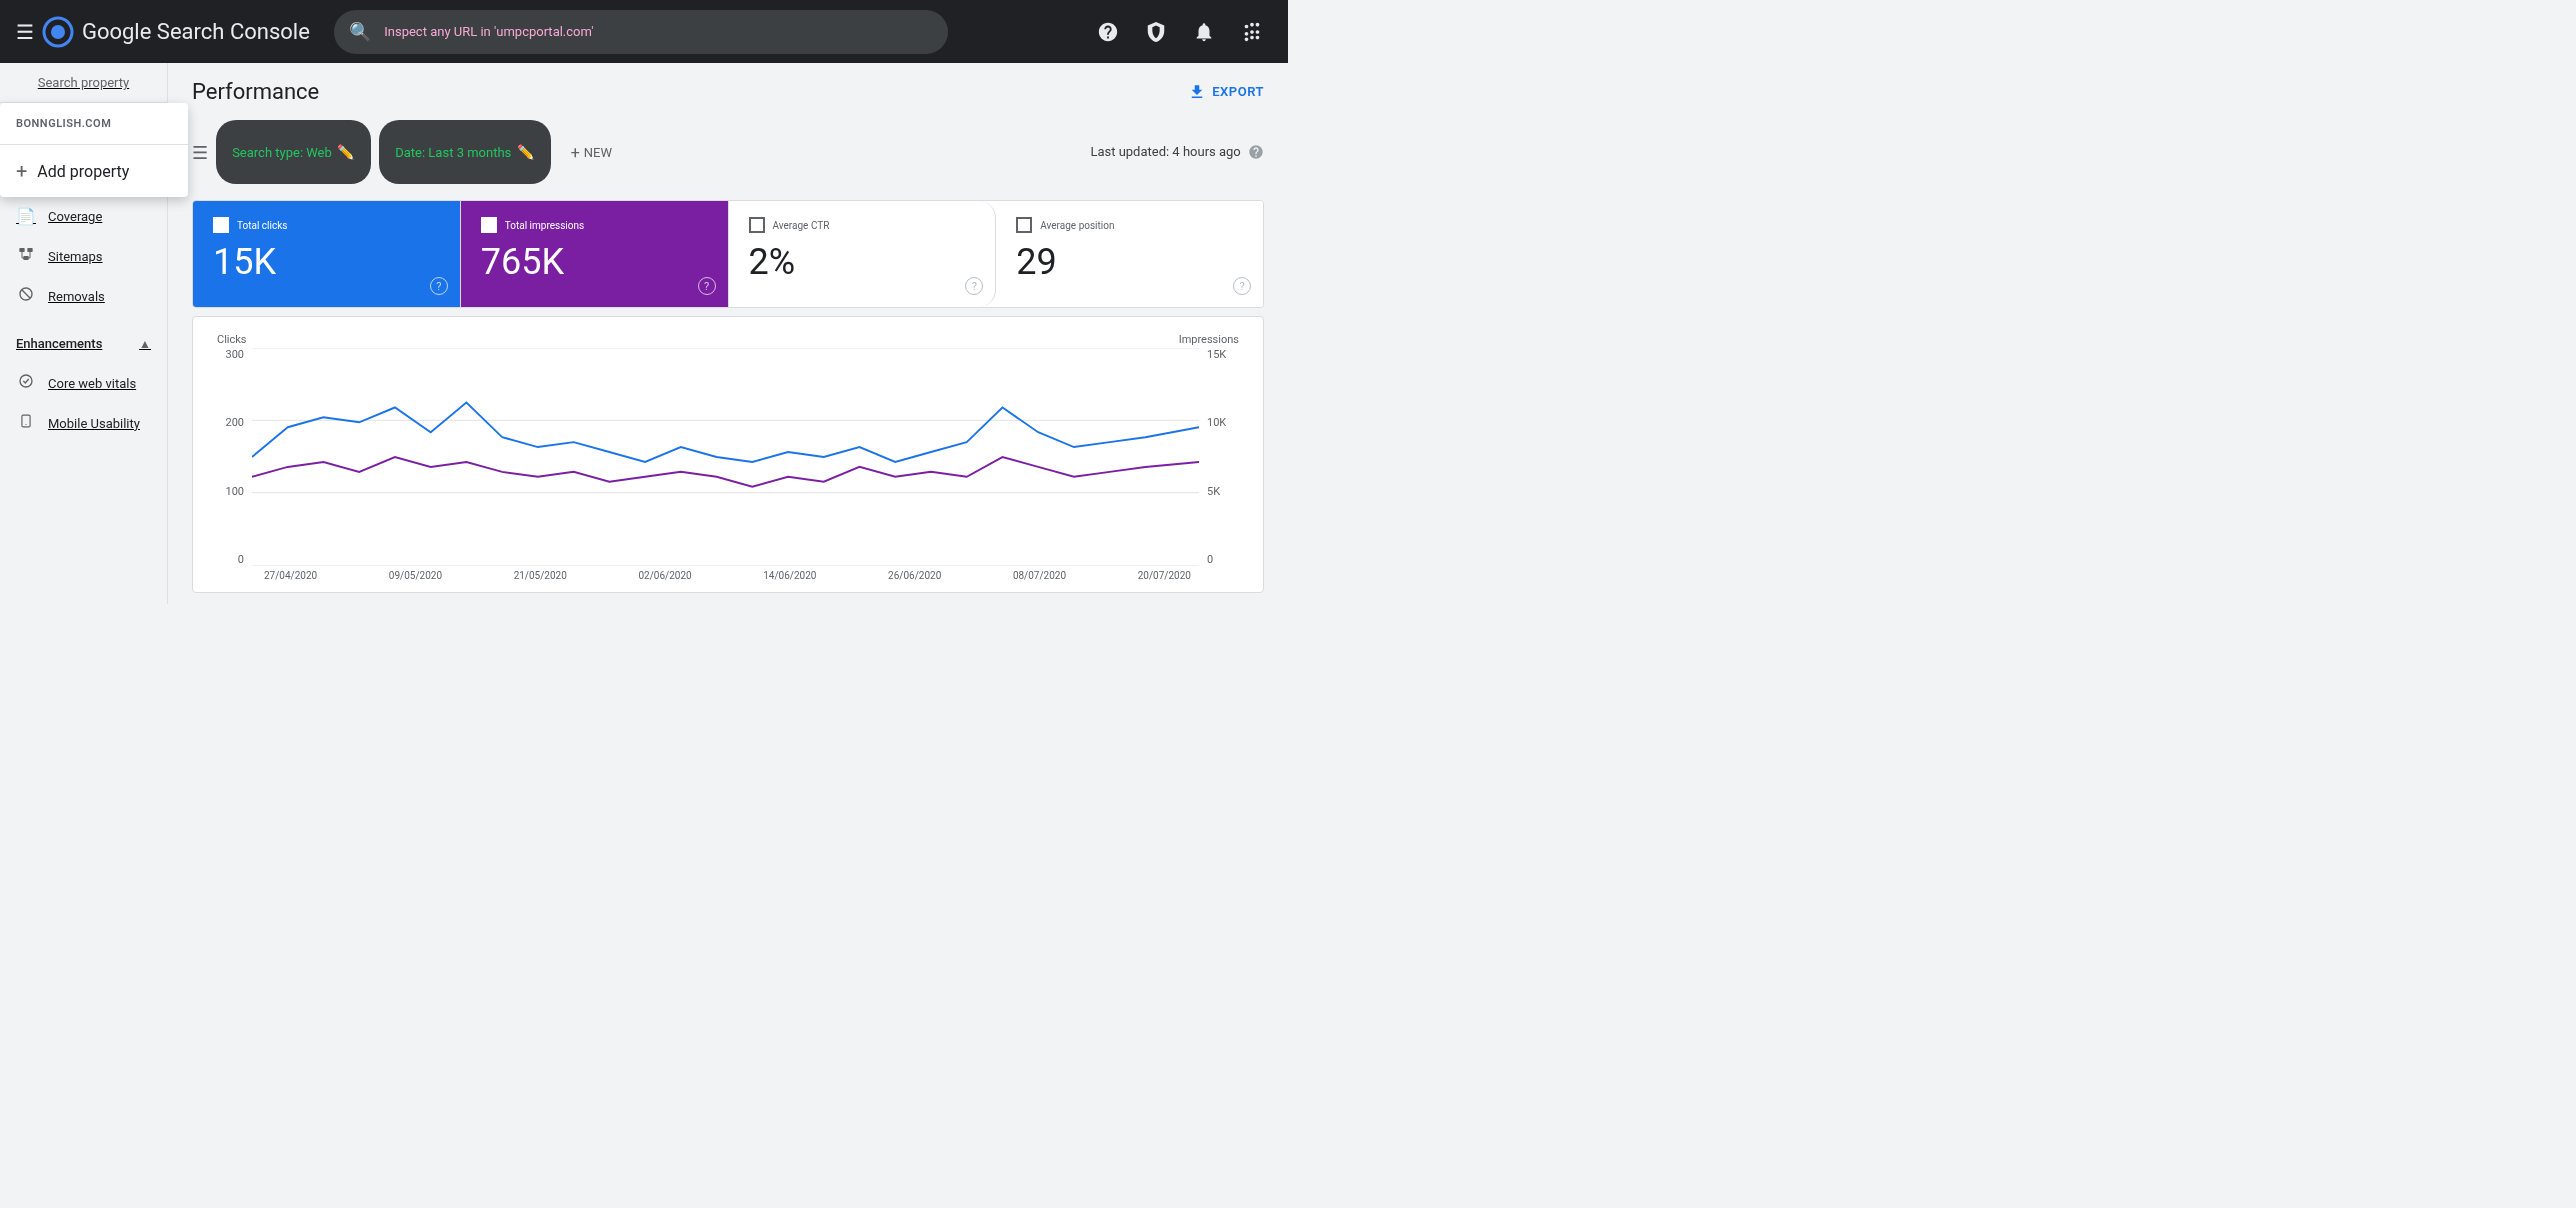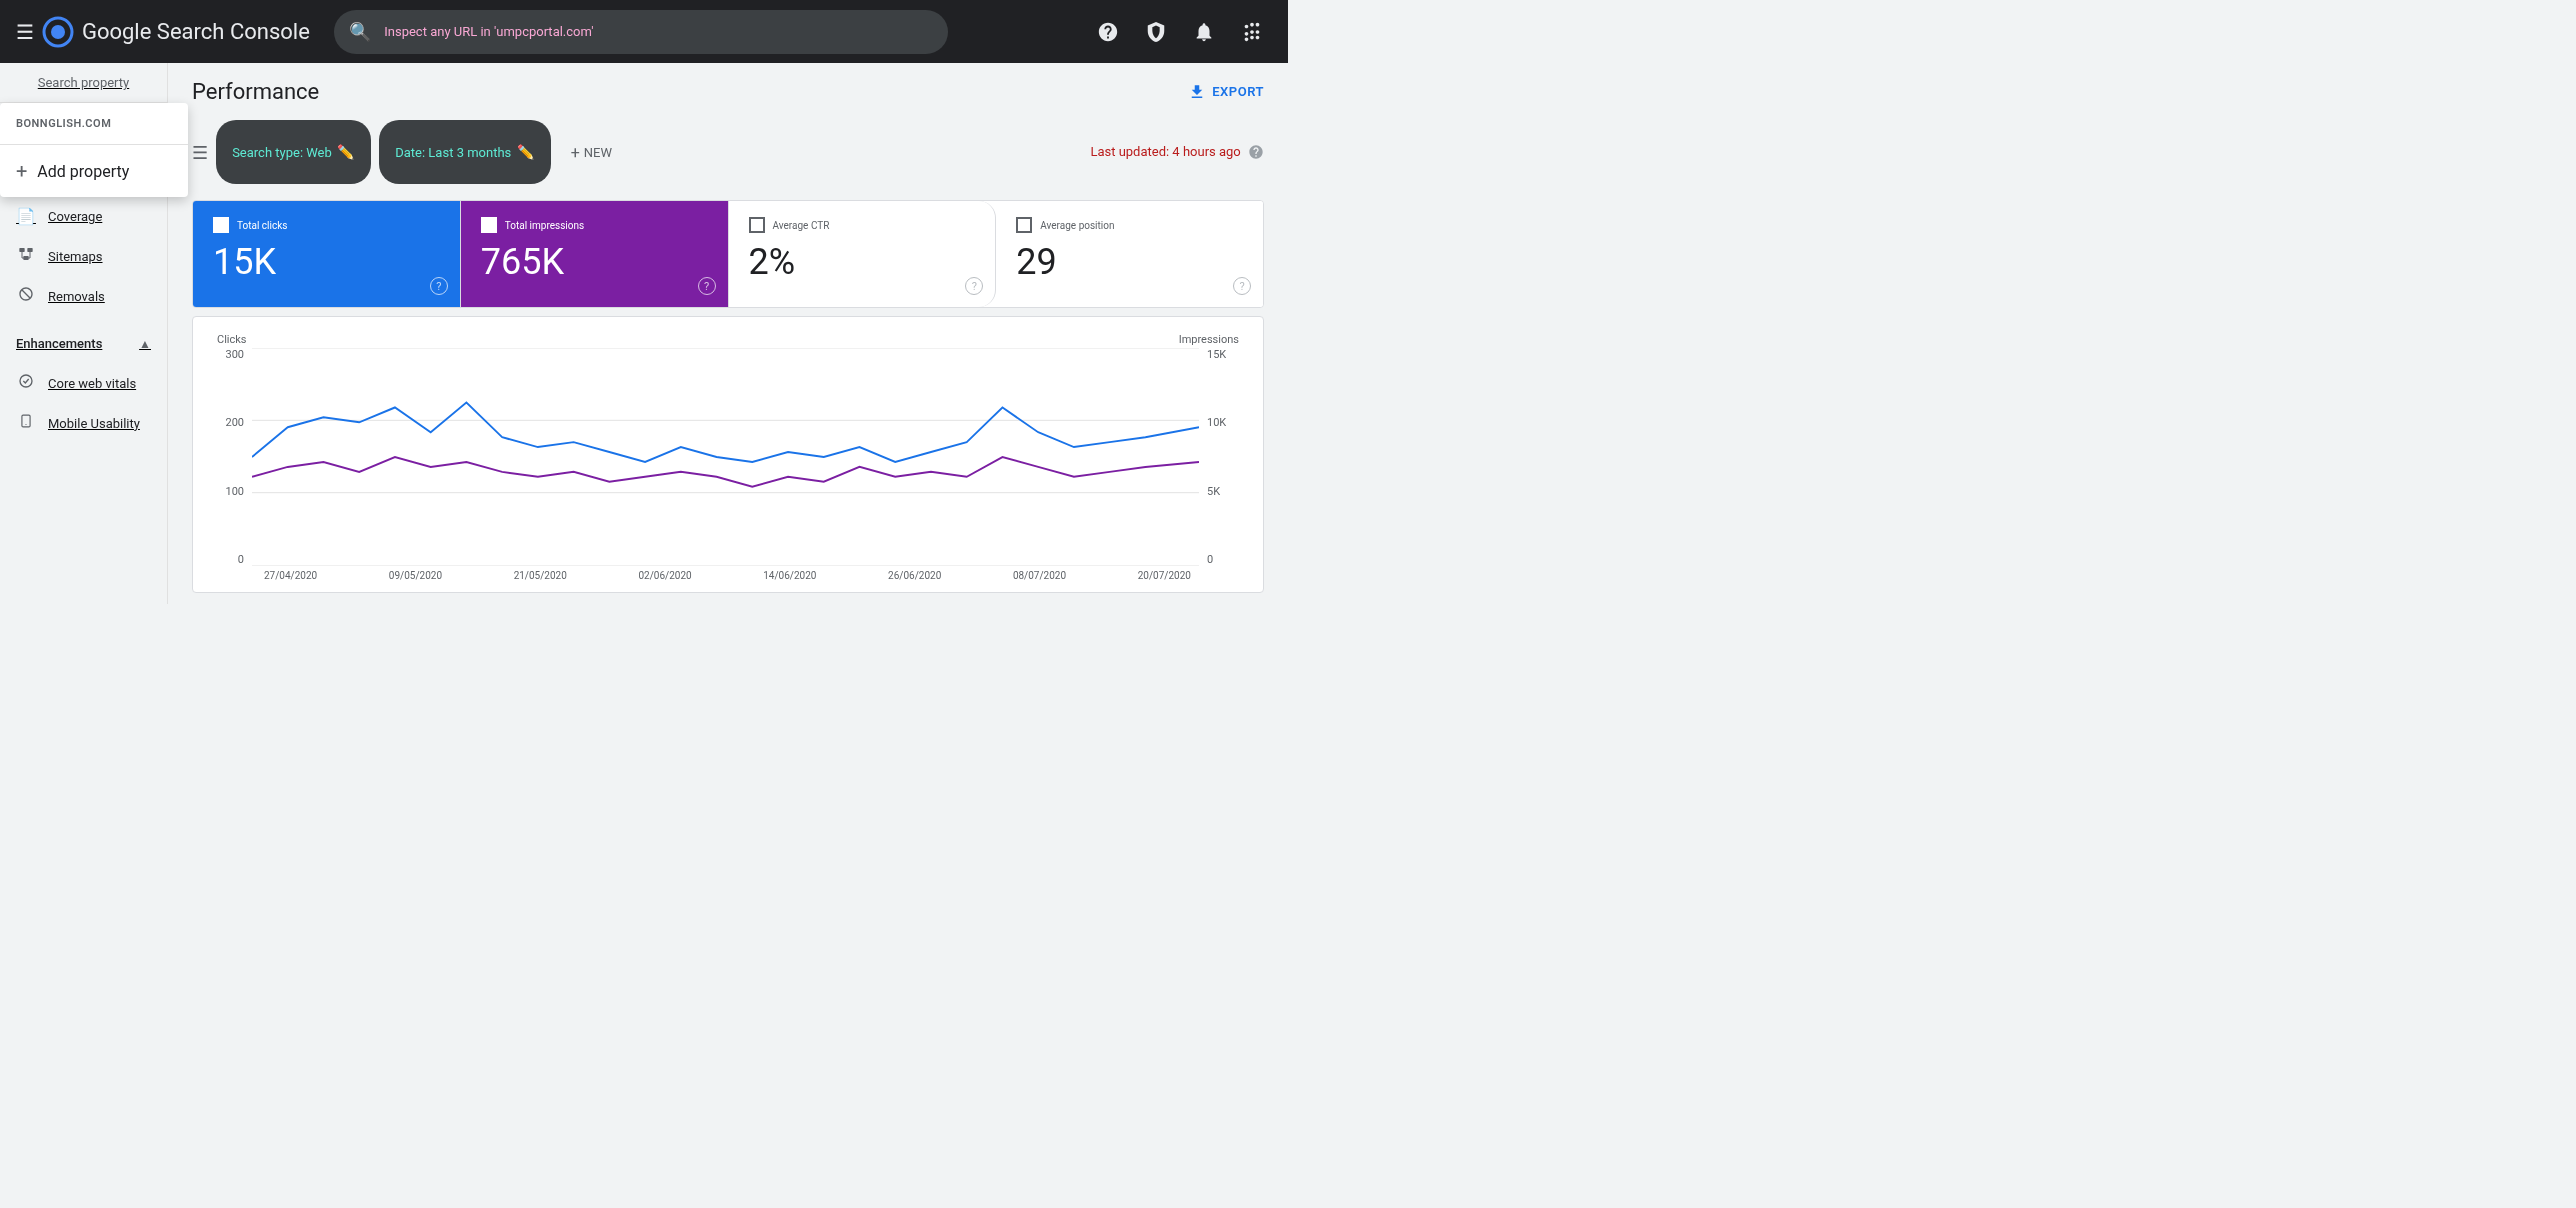--- a/index.html
+++ b/index.html
@@ -199,41 +199,41 @@
       align-items: center;
       gap: 8px;
       padding: 8px 24px;
     }
     .filter-btn {
       display: flex;
       align-items: center;
       gap: 6px;
       padding: 24px 16px;
       background: #3c4043;
-      color: #5eead4;
+      color: #22c55e;
       border-radius: 20px;
       font-size: 13px;
       cursor: pointer;
     }
     .filter-btn-edit {
       font-size: 14px;
     }
     .new-btn {
       display: flex;
       align-items: center;
       gap: 4px;
       padding: 8px 12px;
       color: #5f6368;
       font-size: 13px;
       cursor: pointer;
     }
     .last-updated {
       margin-left: auto;
       font-size: 13px;
-      color: #b91c1c;
+      color: #404040;
     }
 
     
     .metrics-row {
       display: flex;
       margin: 8px 24px;
       border: 1px solid #dadce0;
       border-radius: 4px;
       overflow: hidden;
       background: white;

